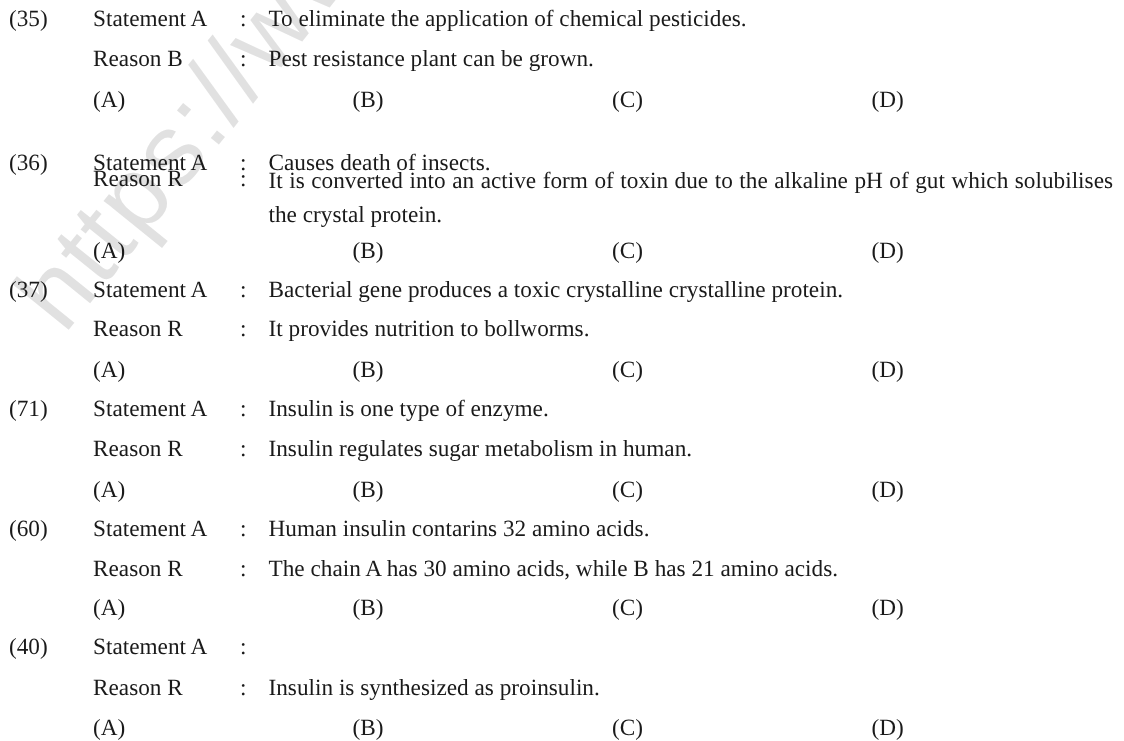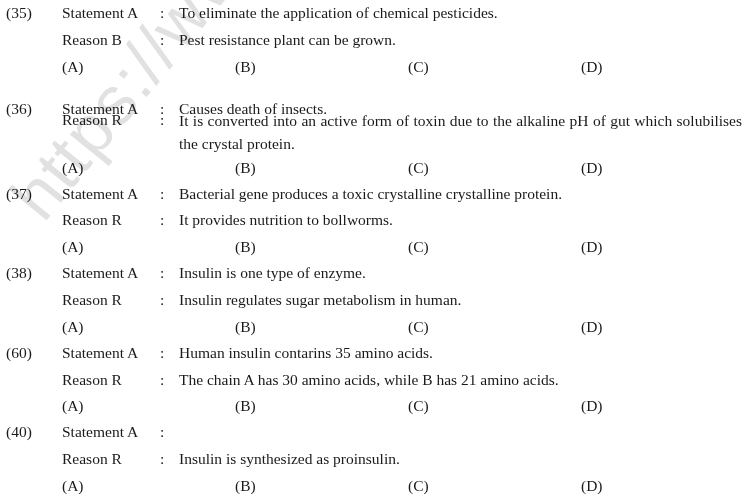--- a/index.html
+++ b/index.html
@@ -147,21 +147,21 @@
       <div class="row" style="top:237px">
         <span class="opt a">(A)</span>
         <span class="opt b">(B)</span>
         <span class="opt c">(C)</span>
         <span class="opt d">(D)</span>
       </div>
     </div>
 
     <div>
       <div class="row" style="top:263px">
-        <span class="qnum">(38)</span>
+        <span class="qnum">(71)</span>
         <span class="label">Statement A</span>
         <span class="colon">:</span>
         <span class="text single">Insulin is one type of enzyme.</span>
       </div>
       <div class="row" style="top:290px">
         <span class="label">Reason R</span>
         <span class="colon">:</span>
         <span class="text single">Insulin regulates sugar metabolism in human.</span>
       </div>
       <div class="row" style="top:317px">
@@ -170,21 +170,21 @@
         <span class="opt c">(C)</span>
         <span class="opt d">(D)</span>
       </div>
     </div>
 
     <div>
       <div class="row" style="top:343px">
         <span class="qnum">(60)</span>
         <span class="label">Statement A</span>
         <span class="colon">:</span>
-        <span class="text single">Human insulin contarins 35 amino acids.</span>
+        <span class="text single">Human insulin contarins 32 amino acids.</span>
       </div>
       <div class="row" style="top:370px">
         <span class="label">Reason R</span>
         <span class="colon">:</span>
         <span class="text single">The chain A has 30 amino acids, while B has 21 amino acids.</span>
       </div>
       <div class="row" style="top:396px">
         <span class="opt a">(A)</span>
         <span class="opt b">(B)</span>
         <span class="opt c">(C)</span>

